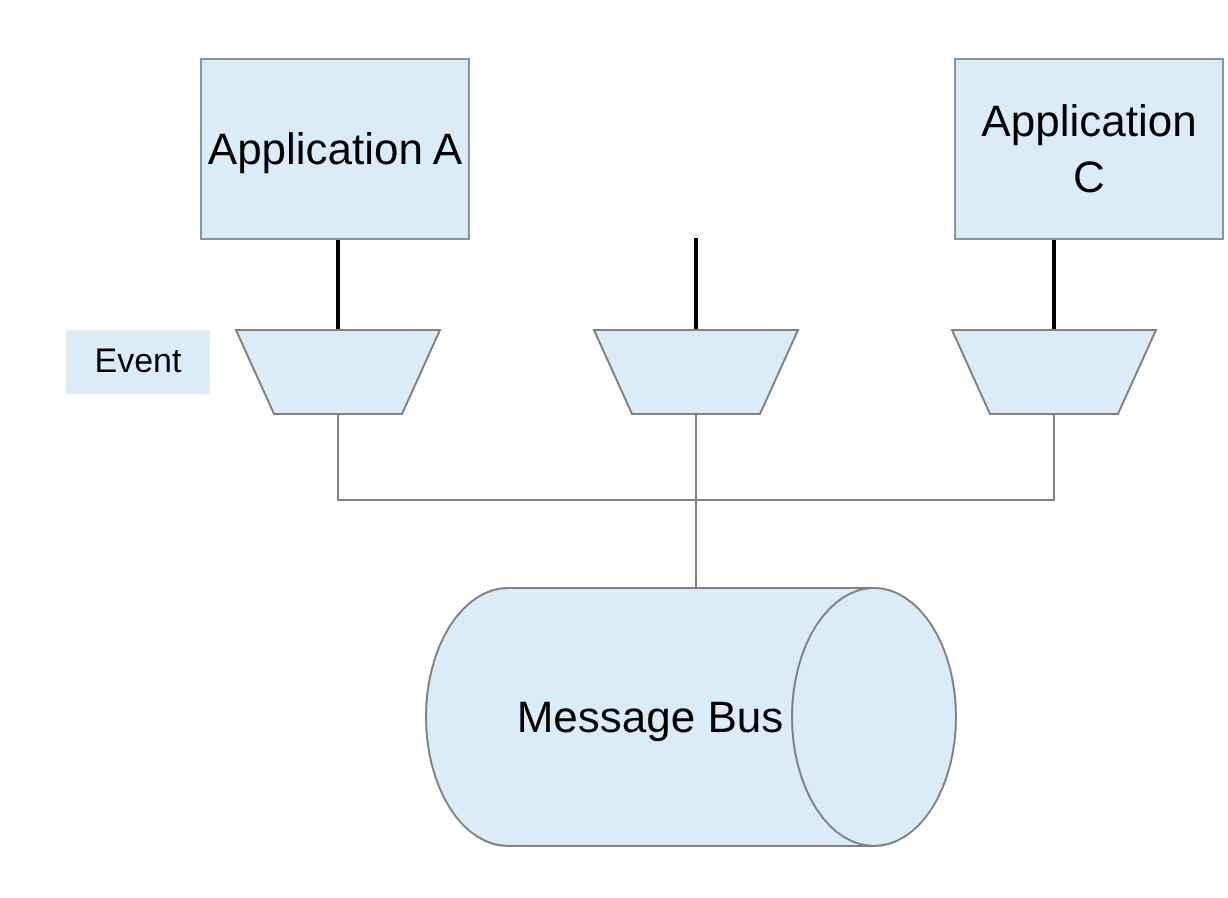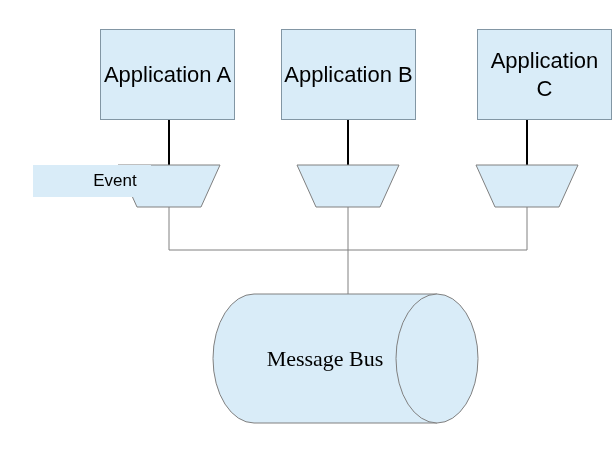--- a/index.html
+++ b/index.html
@@ -64,35 +64,33 @@
     left: 33px;
     top: 165px;
     width: 72px;
     height: 32px;
     background: var(--shape-fill, #d9ecf8);
     display: flex;
     align-items: center;
     justify-content: center;
     font-size: 17px;
     color: var(--text-color, #000000);
-    padding-left: 46px;
   }
   .bus-label {
     position: absolute;
     left: 213px;
     top: 294px;
     width: 224px;
     height: 129px;
     display: flex;
     align-items: center;
     justify-content: center;
     font-size: 22px;
     color: var(--text-color, #000000);
     pointer-events: none;
-    font-family: Liberation Serif, serif;
   }
 </style>
 </head>
 <body>
 
 <div class="canvas">
 
   <svg class="shapes-svg" width="614" height="449" viewBox="0 0 614 449">
 
     <line x1="169" y1="119" x2="169" y2="166" class="connector-dark"></line>
@@ -107,23 +105,20 @@
     <polygon points="476,165 578,165 559,207 495,207" class="trapezoid"></polygon>
 
     <path d="M 437 294 L 254 294 A 41 64.5 0 0 0 254 423 L 437 423 Z" class="cylinder"></path>
     <ellipse cx="437" cy="358.5" rx="41" ry="64.5" class="cylinder"></ellipse>
   </svg>
 
   <div class="app-box box-a">
     <span>Application A</span>
   </div>
 
-  <div class="app-box box-b">
-    <span>Application B</span>
-  </div>
 
   <div class="app-box box-c">
     <span>Application C</span>
   </div>
 
   <div class="event-label">
     <span>Event</span>
   </div>
 
   <div class="bus-label">

